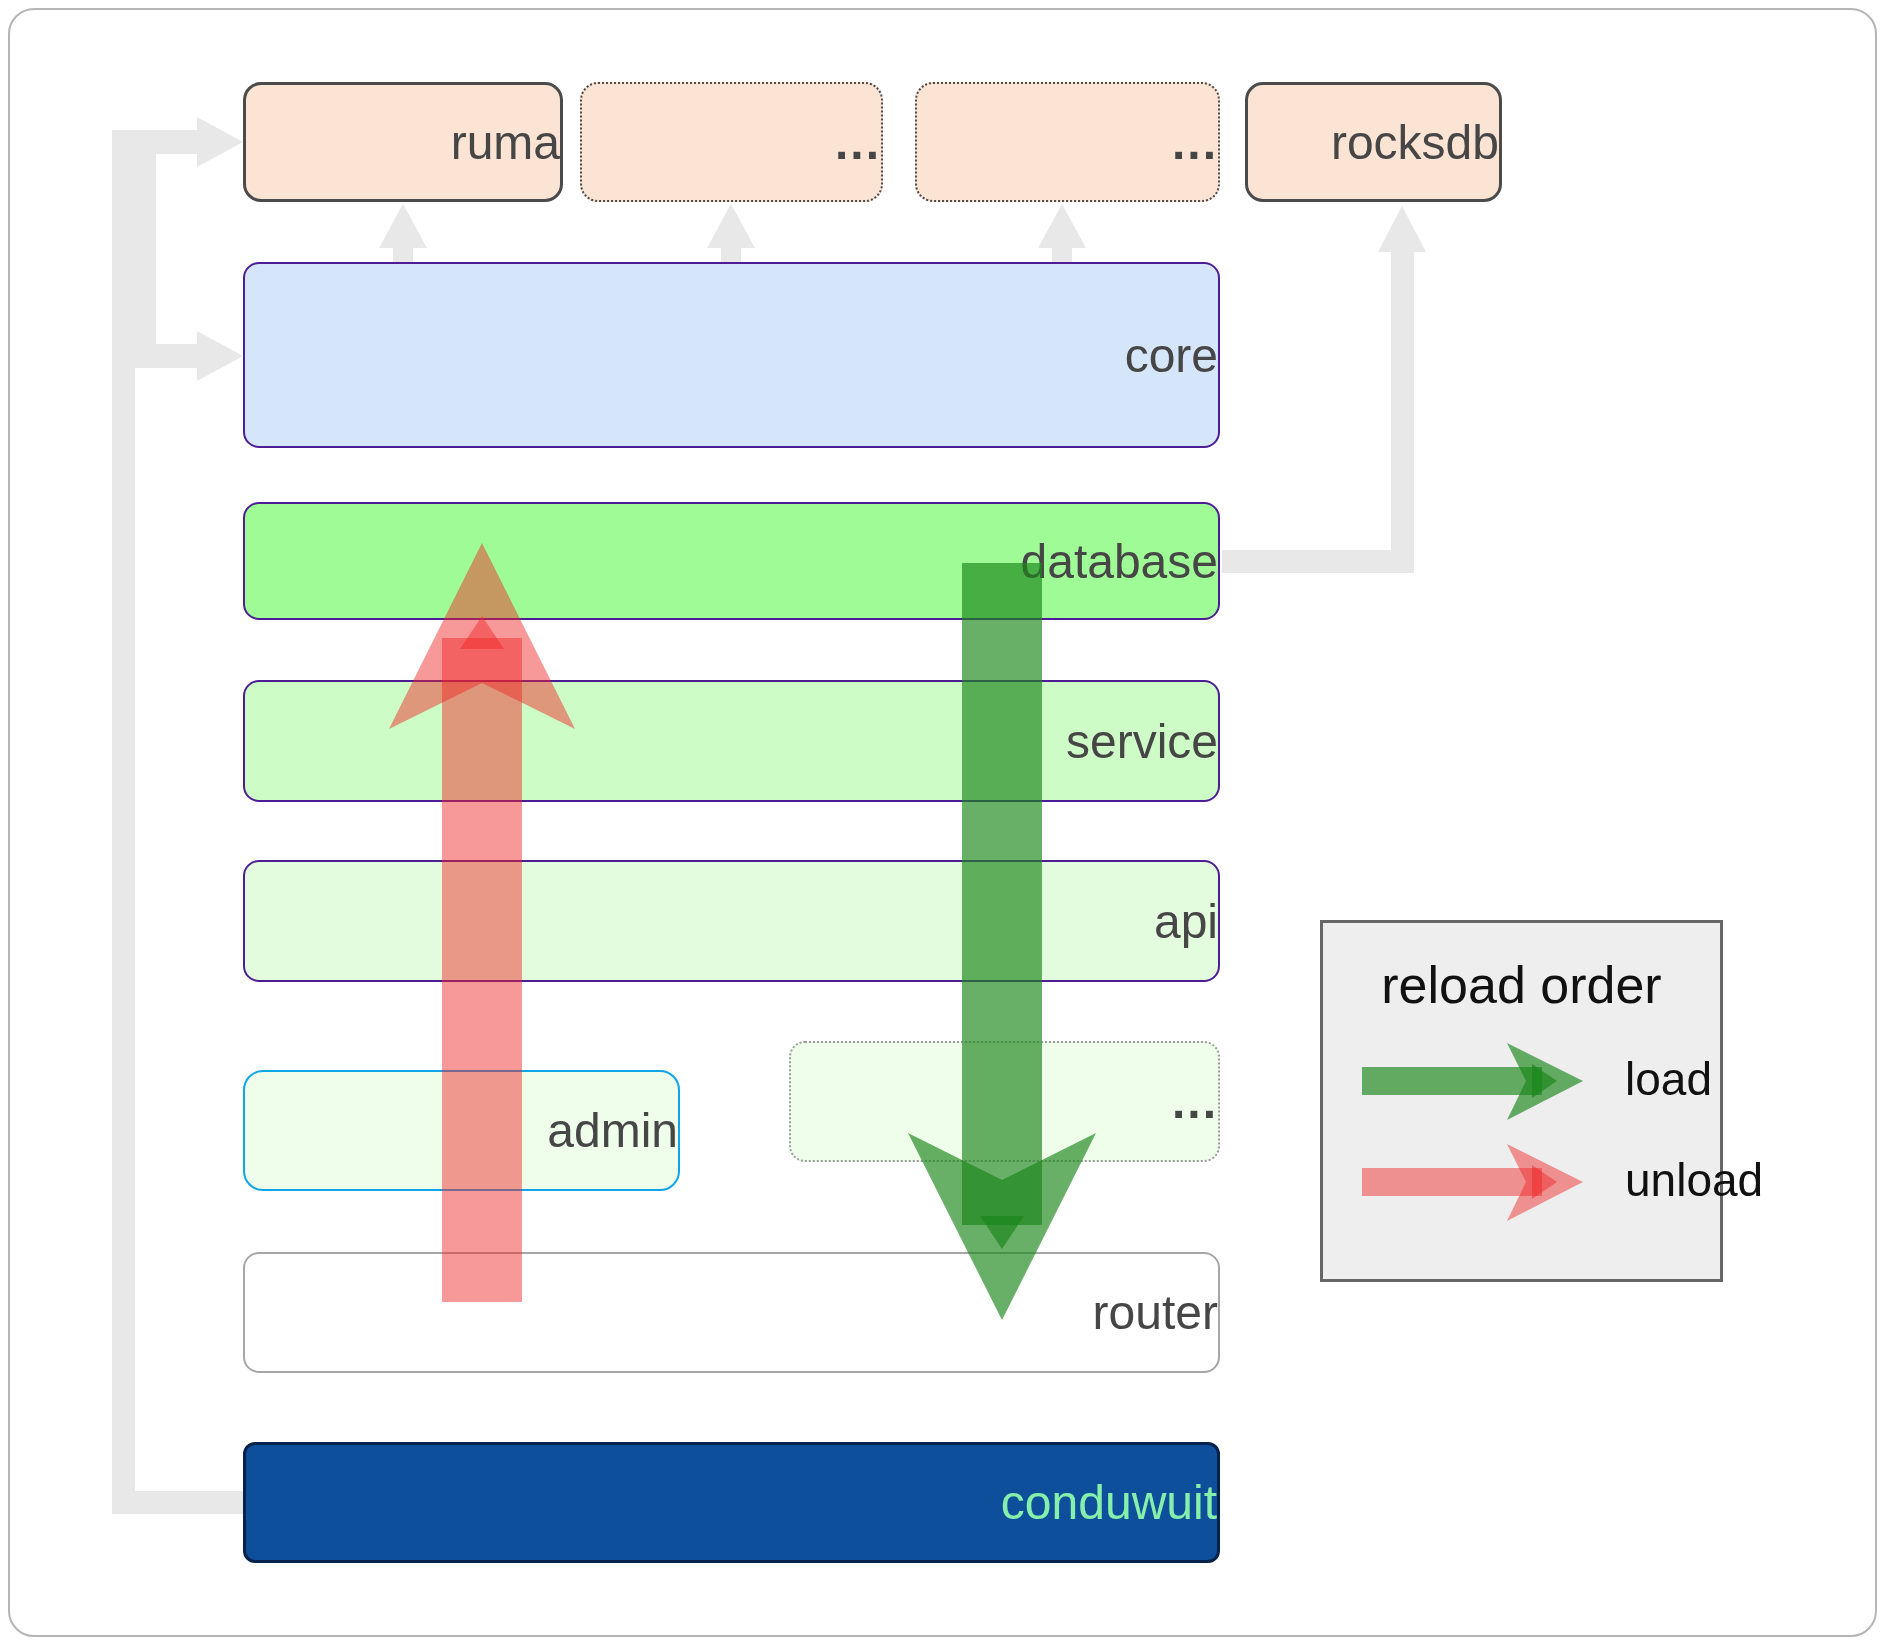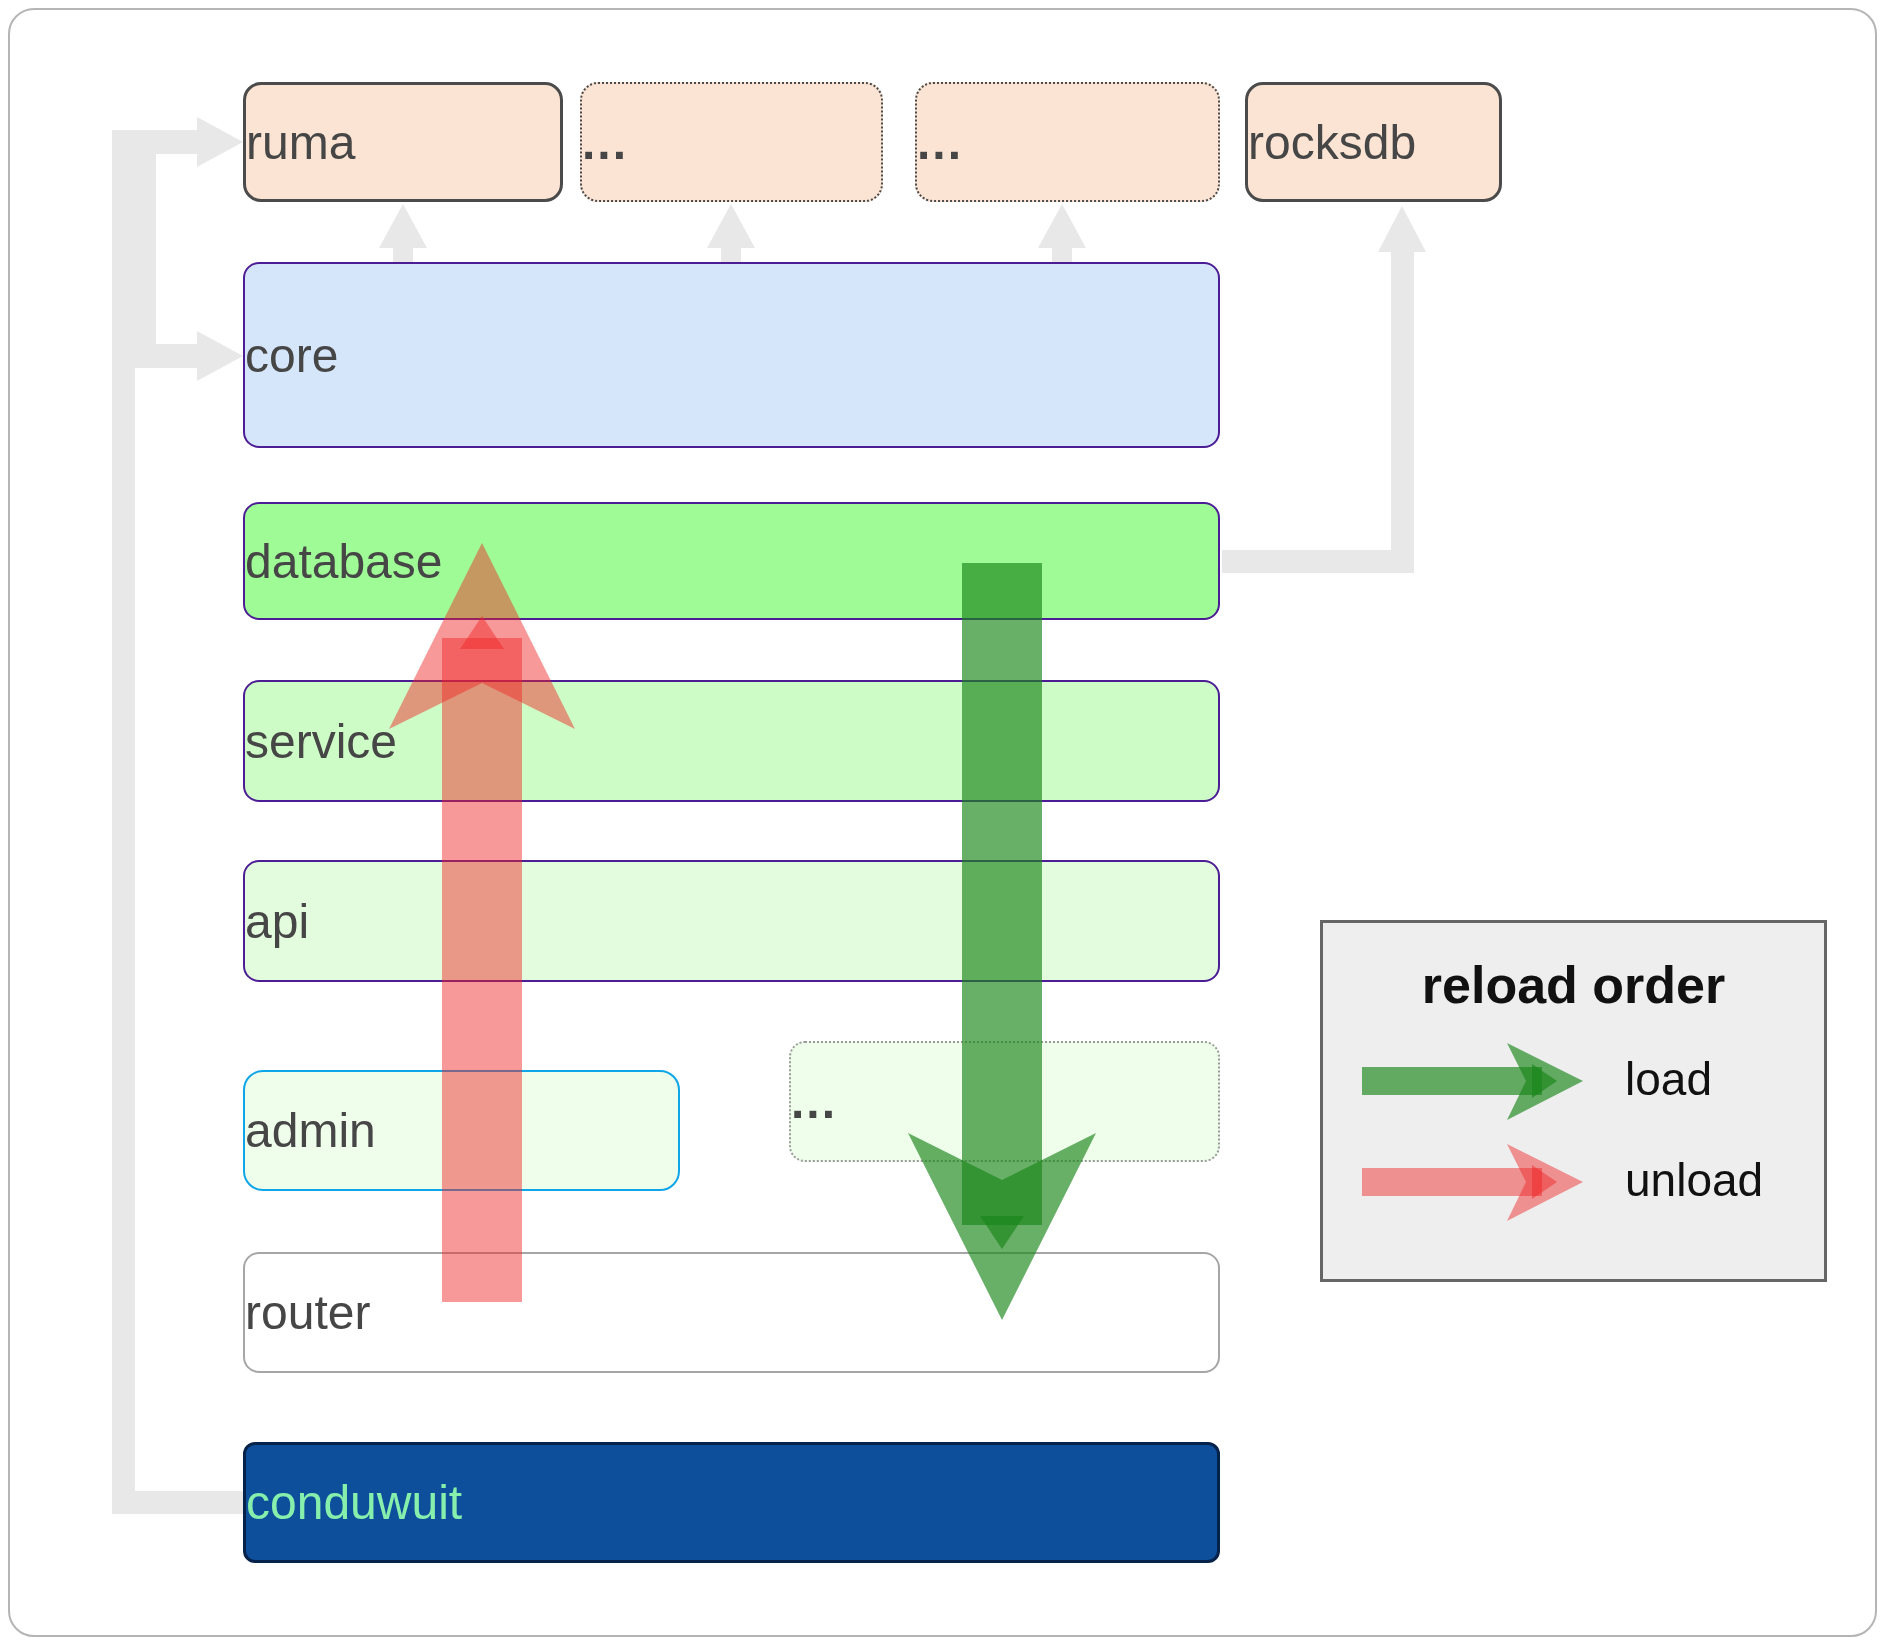--- a/index.html
+++ b/index.html
@@ -2,32 +2,32 @@
 <html><head>
 <meta charset="utf-8">
 <style>
   html,body{margin:0;padding:0;background:#ffffff;}
   body{font-family:"Liberation Sans", sans-serif;}
   .canvas{position:relative;width:1883px;height:1643px;background:#ffffff;overflow:hidden;}
   .frame{position:absolute;left:8px;top:8px;width:1865px;height:1625px;border:2px solid #b5b5b5;border-radius:26px;}
   svg.overlay{position:absolute;left:0;top:0;width:1883px;height:1643px;}
   #connector-layer{z-index:1;}
   #arrow-layer{z-index:3;pointer-events:none;}
-  .node{position:absolute;display:flex;align-items:center;justify-content:flex-start;
+  .node{position:absolute;display:flex;align-items:center;justify-content:flex-end;
         box-sizing:border-box;z-index:2;color:#464646;font-size:48px;}
   .node.peach{border:3px solid #4b4b4b;border-radius:18px;}
   .node.peach-dotted{border:2px dotted #4b4b4b;border-radius:18px;}
   .node.mid{border:2px solid #4c1d95;border-radius:16px;}
   .node.faint{border:2px solid #0ea5e9;border-radius:20px;margin-top:29px;}
   .node.faint-dotted{border:2px dotted #9b9b9b;border-radius:16px;}
   .node.router{border:2px solid #a6a6a6;border-radius:16px;}
   .node.conduwuit{border:3px solid #05234a;border-radius:12px;color:#86efac;}
   .node .ellipsis{font-weight:700;letter-spacing:2px;}
-  .legend{position:absolute;left:1320px;top:920px;width:507px;height:362px;box-sizing:border-box;
-          border:3px solid #666666;z-index:2;font-weight:bold;}
+  .legend{position:absolute;left:1320px;top:920px;width:403px;height:362px;box-sizing:border-box;
+          border:3px solid #666666;z-index:2;}
   .legend-title{position:absolute;left:0;top:32px;width:100%;text-align:center;
                 font-size:52px;color:#111111;}
   .legend-label{position:absolute;font-size:46px;color:#111111;z-index:4;}
   .legend-label.load{left:1625px;top:1052px;}
   .legend-label.unload{left:1625px;top:1153px;}
 </style>
 </head>
 <body>
 
 <div class="canvas">

